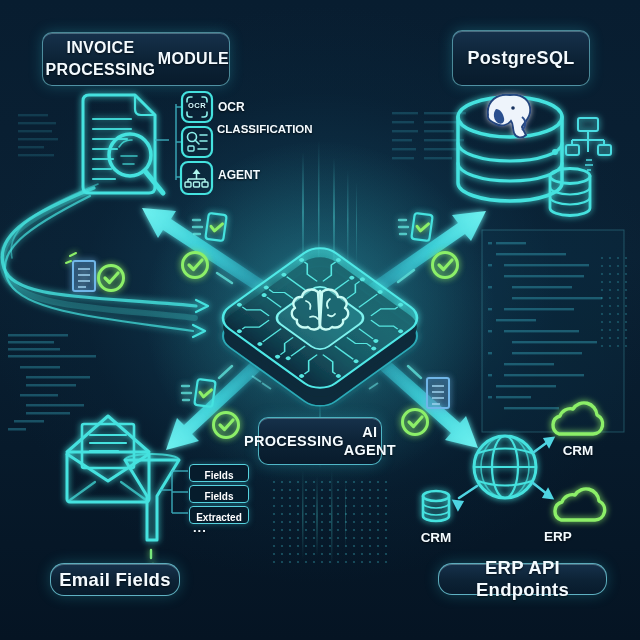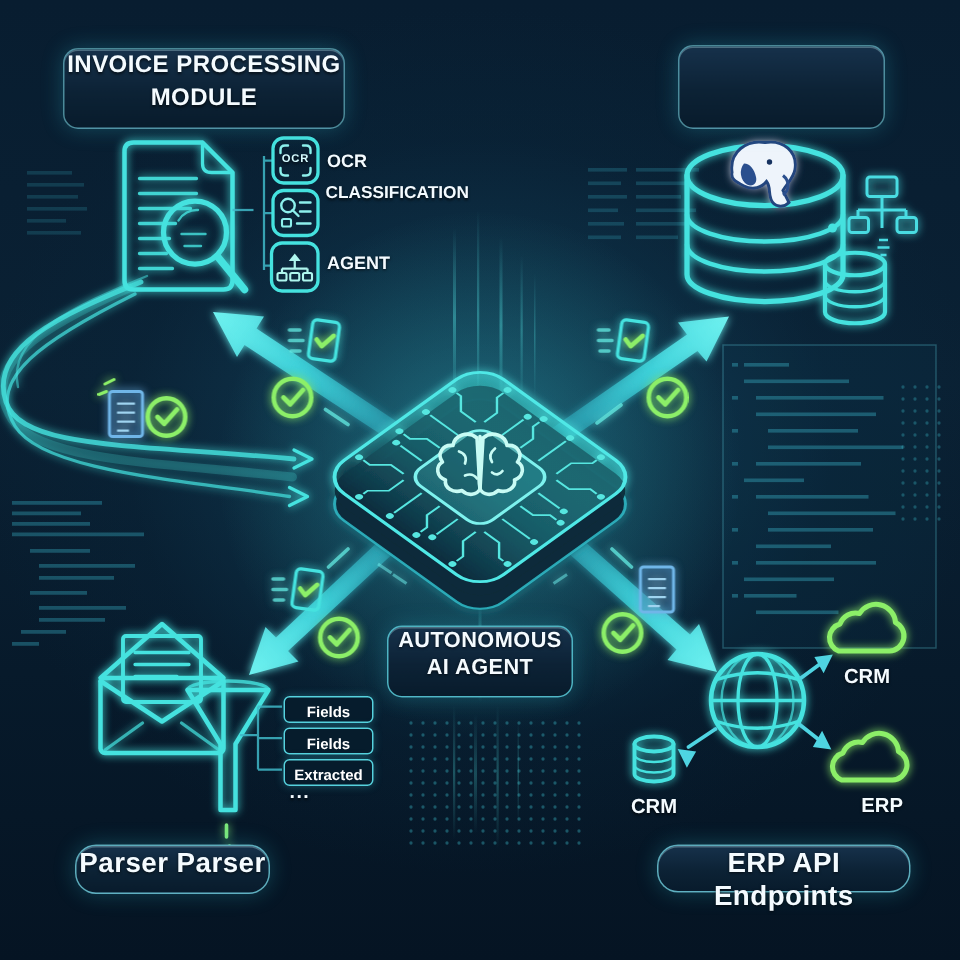--- a/index.html
+++ b/index.html
@@ -1,21 +1,21 @@
 <!DOCTYPE html>
 <html><head>
 <meta charset="utf-8">
 <style>
   html,body{margin:0;padding:0;width:640px;height:640px;background:#04101c;overflow:hidden}
   #stage{position:relative;width:640px;height:640px;font-family:"Liberation Sans",sans-serif;
     background:
       radial-gradient(ellipse 430px 370px at 50% 46%, rgba(26,96,126,.50), rgba(10,44,66,.22) 55%, rgba(0,0,0,0) 78%),
       linear-gradient(180deg,#081d30 0%,#0a2134 40%,#071a2b 70%,#051423 100%);}
   svg{position:absolute;left:0;top:0}
-  .box{position:absolute;display:flex;flex-direction:column;align-items:center;justify-content:flex-start;
+  .box{position:absolute;display:flex;flex-direction:row;align-items:center;justify-content:center;
     text-align:center;color:#f4fbff;font-weight:bold;
     background:linear-gradient(180deg,#16314b 0%,#0c2235 55%,#081b2c 100%);
     border:1.5px solid rgba(130,225,238,.55);border-radius:10px;
     box-shadow:0 0 14px rgba(45,190,210,.28), inset 0 1px 0 rgba(200,245,252,.30);
     letter-spacing:.3px;text-shadow:0 1px 2px rgba(0,0,0,.65)}
   .pill{border-radius:14px;border-color:rgba(120,220,235,.75)}
   .lbl{position:absolute;color:#f4fbff;font-weight:bold;text-shadow:0 1px 2px rgba(0,0,0,.7);white-space:nowrap}
   .field{position:absolute;width:58px;height:16px;display:flex;align-items:flex-end;justify-content:center;
     color:#fff;font-weight:bold;font-size:10px;background:rgba(7,28,45,.92);
     border:1.3px solid #56d2de;border-radius:4px;box-shadow:0 0 6px rgba(60,200,215,.35)}
@@ -366,29 +366,30 @@
     <path d="M70 256 l6 -3 M66 263 l5 -2" class="grnS" style="stroke-width:2"></path>
   </g>
 </svg>
 
 <div class="box" style="left:42px;top:32px;width:186px;height:52px;font-size:16px;line-height:22px">
   <span>INVOICE PROCESSING</span>
   <span>MODULE</span>
 </div>
 
 <div class="box" style="left:452px;top:30px;width:136px;height:54px;font-size:18px;line-height:23px">
+  <span>PostgreSQL</span>
 </div>
 
 <div class="box" style="left:258px;top:417px;width:122px;height:46px;font-size:14.5px;line-height:18px;border-color:rgba(95,216,230,.8)">
-  <span>AUTONOMOUS</span>
+  <span>PROCESSING</span>
   <span>AI AGENT</span>
 </div>
 
 <div class="box pill" style="left:50px;top:563px;width:128px;height:31px;font-size:18.5px">
-  <span>Parser Parser</span>
+  <span>Email Fields</span>
 </div>
 
 <div class="box pill" style="left:438px;top:563px;width:167px;height:30px;font-size:18.5px">
   <span>ERP API Endpoints</span>
 </div>
 
 <div class="lbl" style="left:182px;top:101px;width:30px;text-align:center;font-size:7.5px;letter-spacing:.5px;color:#d6fbff">OCR</div>
 <div class="lbl" style="left:218px;top:100px;font-size:12px">OCR</div>
 <div class="lbl" style="left:217px;top:123px;font-size:11.5px">CLASSIFICATION</div>
 <div class="lbl" style="left:218px;top:168px;font-size:12px">AGENT</div>
@@ -398,16 +399,16 @@
 </div>
 <div class="field" style="left:189px;top:485px">
   <span>Fields</span>
 </div>
 <div class="field" style="left:189px;top:506px">
   <span>Extracted</span>
 </div>
 <div class="lbl" style="left:193px;top:520px;font-size:13px;letter-spacing:1px">...</div>
 
 <div class="lbl" style="left:556px;top:443px;width:44px;text-align:center;font-size:13.5px">CRM</div>
-<div class="lbl" style="left:558px;top:529px;width:44px;text-align:right;font-size:13.5px">ERP</div>
+<div class="lbl" style="left:544px;top:529px;width:44px;text-align:left;font-size:13.5px">ERP</div>
 <div class="lbl" style="left:414px;top:530px;width:44px;text-align:center;font-size:13.5px">CRM</div>
 
 </div>
 
 </body></html>

